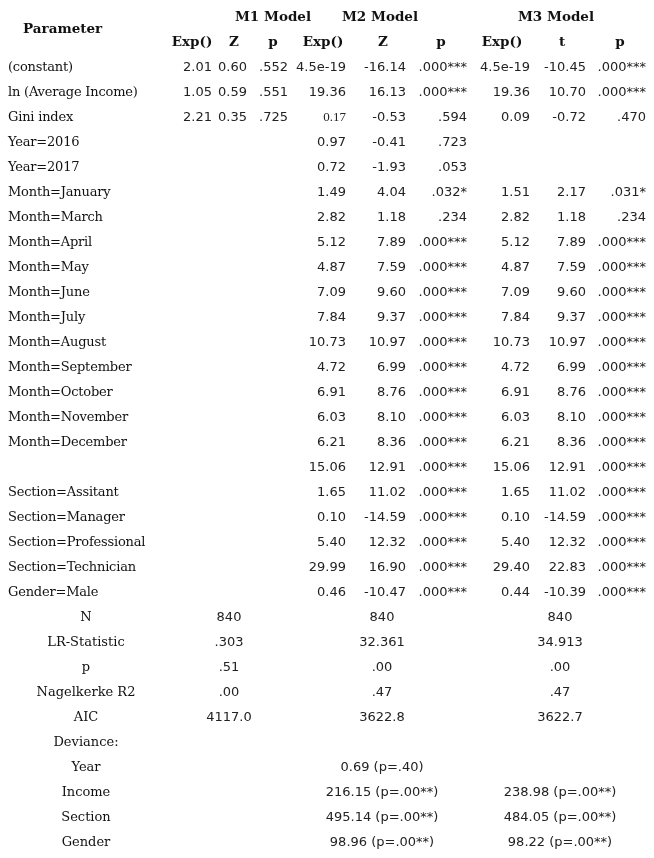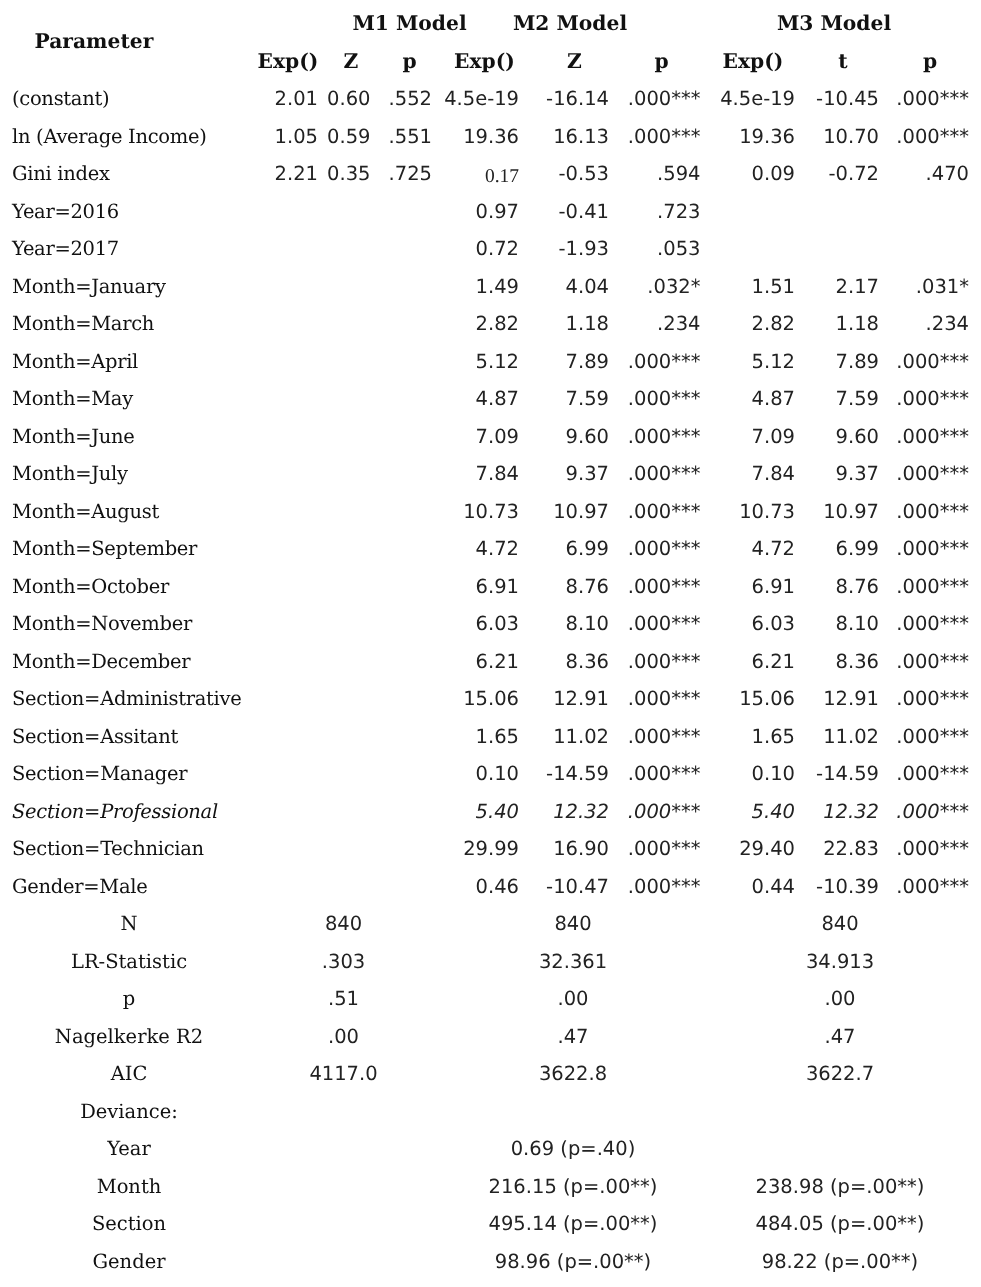--- a/index.html
+++ b/index.html
@@ -223,21 +223,20 @@
         <span class="num" style="left: 207px; width: 40px;"></span>
         <span class="num" style="left: 243px; width: 45px;"></span>
         <span class="num" style="left: 286px; width: 60px;">6.21</span>
         <span class="num" style="left: 351px; width: 55px;">8.36</span>
         <span class="num" style="left: 407px; width: 60px;">.000***</span>
         <span class="num" style="left: 470px; width: 60px;">6.21</span>
         <span class="num" style="left: 531px; width: 55px;">8.36</span>
         <span class="num" style="left: 586px; width: 60px;">.000***</span>
       </div>
       <div class="row" style="top: 455px;">
-        <span class="lbl">Section=Administrative</span>
         <span class="num" style="left: 152px; width: 60px;"></span>
         <span class="num" style="left: 207px; width: 40px;"></span>
         <span class="num" style="left: 243px; width: 45px;"></span>
         <span class="num" style="left: 286px; width: 60px;">15.06</span>
         <span class="num" style="left: 351px; width: 55px;">12.91</span>
         <span class="num" style="left: 407px; width: 60px;">.000***</span>
         <span class="num" style="left: 470px; width: 60px;">15.06</span>
         <span class="num" style="left: 531px; width: 55px;">12.91</span>
         <span class="num" style="left: 586px; width: 60px;">.000***</span>
       </div>
@@ -258,21 +257,21 @@
         <span class="num" style="left: 152px; width: 60px;"></span>
         <span class="num" style="left: 207px; width: 40px;"></span>
         <span class="num" style="left: 243px; width: 45px;"></span>
         <span class="num" style="left: 286px; width: 60px;">0.10</span>
         <span class="num" style="left: 351px; width: 55px;">-14.59</span>
         <span class="num" style="left: 407px; width: 60px;">.000***</span>
         <span class="num" style="left: 470px; width: 60px;">0.10</span>
         <span class="num" style="left: 531px; width: 55px;">-14.59</span>
         <span class="num" style="left: 586px; width: 60px;">.000***</span>
       </div>
-      <div class="row" style="top: 530px; font-style: italic;">
+      <div class="row" style="top: 530px;">
         <span class="lbl">Section=Professional</span>
         <span class="num" style="left: 152px; width: 60px;"></span>
         <span class="num" style="left: 207px; width: 40px;"></span>
         <span class="num" style="left: 243px; width: 45px;"></span>
         <span class="num" style="left: 286px; width: 60px;">5.40</span>
         <span class="num" style="left: 351px; width: 55px;">12.32</span>
         <span class="num" style="left: 407px; width: 60px;">.000***</span>
         <span class="num" style="left: 470px; width: 60px;">5.40</span>
         <span class="num" style="left: 531px; width: 55px;">12.32</span>
         <span class="num" style="left: 586px; width: 60px;">.000***</span>
@@ -340,21 +339,21 @@
         <span class="fit-val" style="left: 382px;"></span>
         <span class="fit-val" style="left: 560px;"></span>
       </div>
       <div class="row" style="top: 755px;">
         <span class="fit-lbl" style="left: 86px;">Year</span>
         <span class="fit-val" style="left: 229px;"></span>
         <span class="fit-val" style="left: 382px;">0.69 (p=.40)</span>
         <span class="fit-val" style="left: 560px;"></span>
       </div>
       <div class="row" style="top: 780px;">
-        <span class="fit-lbl" style="left: 86px;">Month</span>
+        <span class="fit-lbl" style="left: 86px;">Income</span>
         <span class="fit-val" style="left: 229px;"></span>
         <span class="fit-val" style="left: 382px;">216.15 (p=.00**)</span>
         <span class="fit-val" style="left: 560px;">238.98 (p=.00**)</span>
       </div>
       <div class="row" style="top: 805px;">
         <span class="fit-lbl" style="left: 86px;">Section</span>
         <span class="fit-val" style="left: 229px;"></span>
         <span class="fit-val" style="left: 382px;">495.14 (p=.00**)</span>
         <span class="fit-val" style="left: 560px;">484.05 (p=.00**)</span>
       </div>

